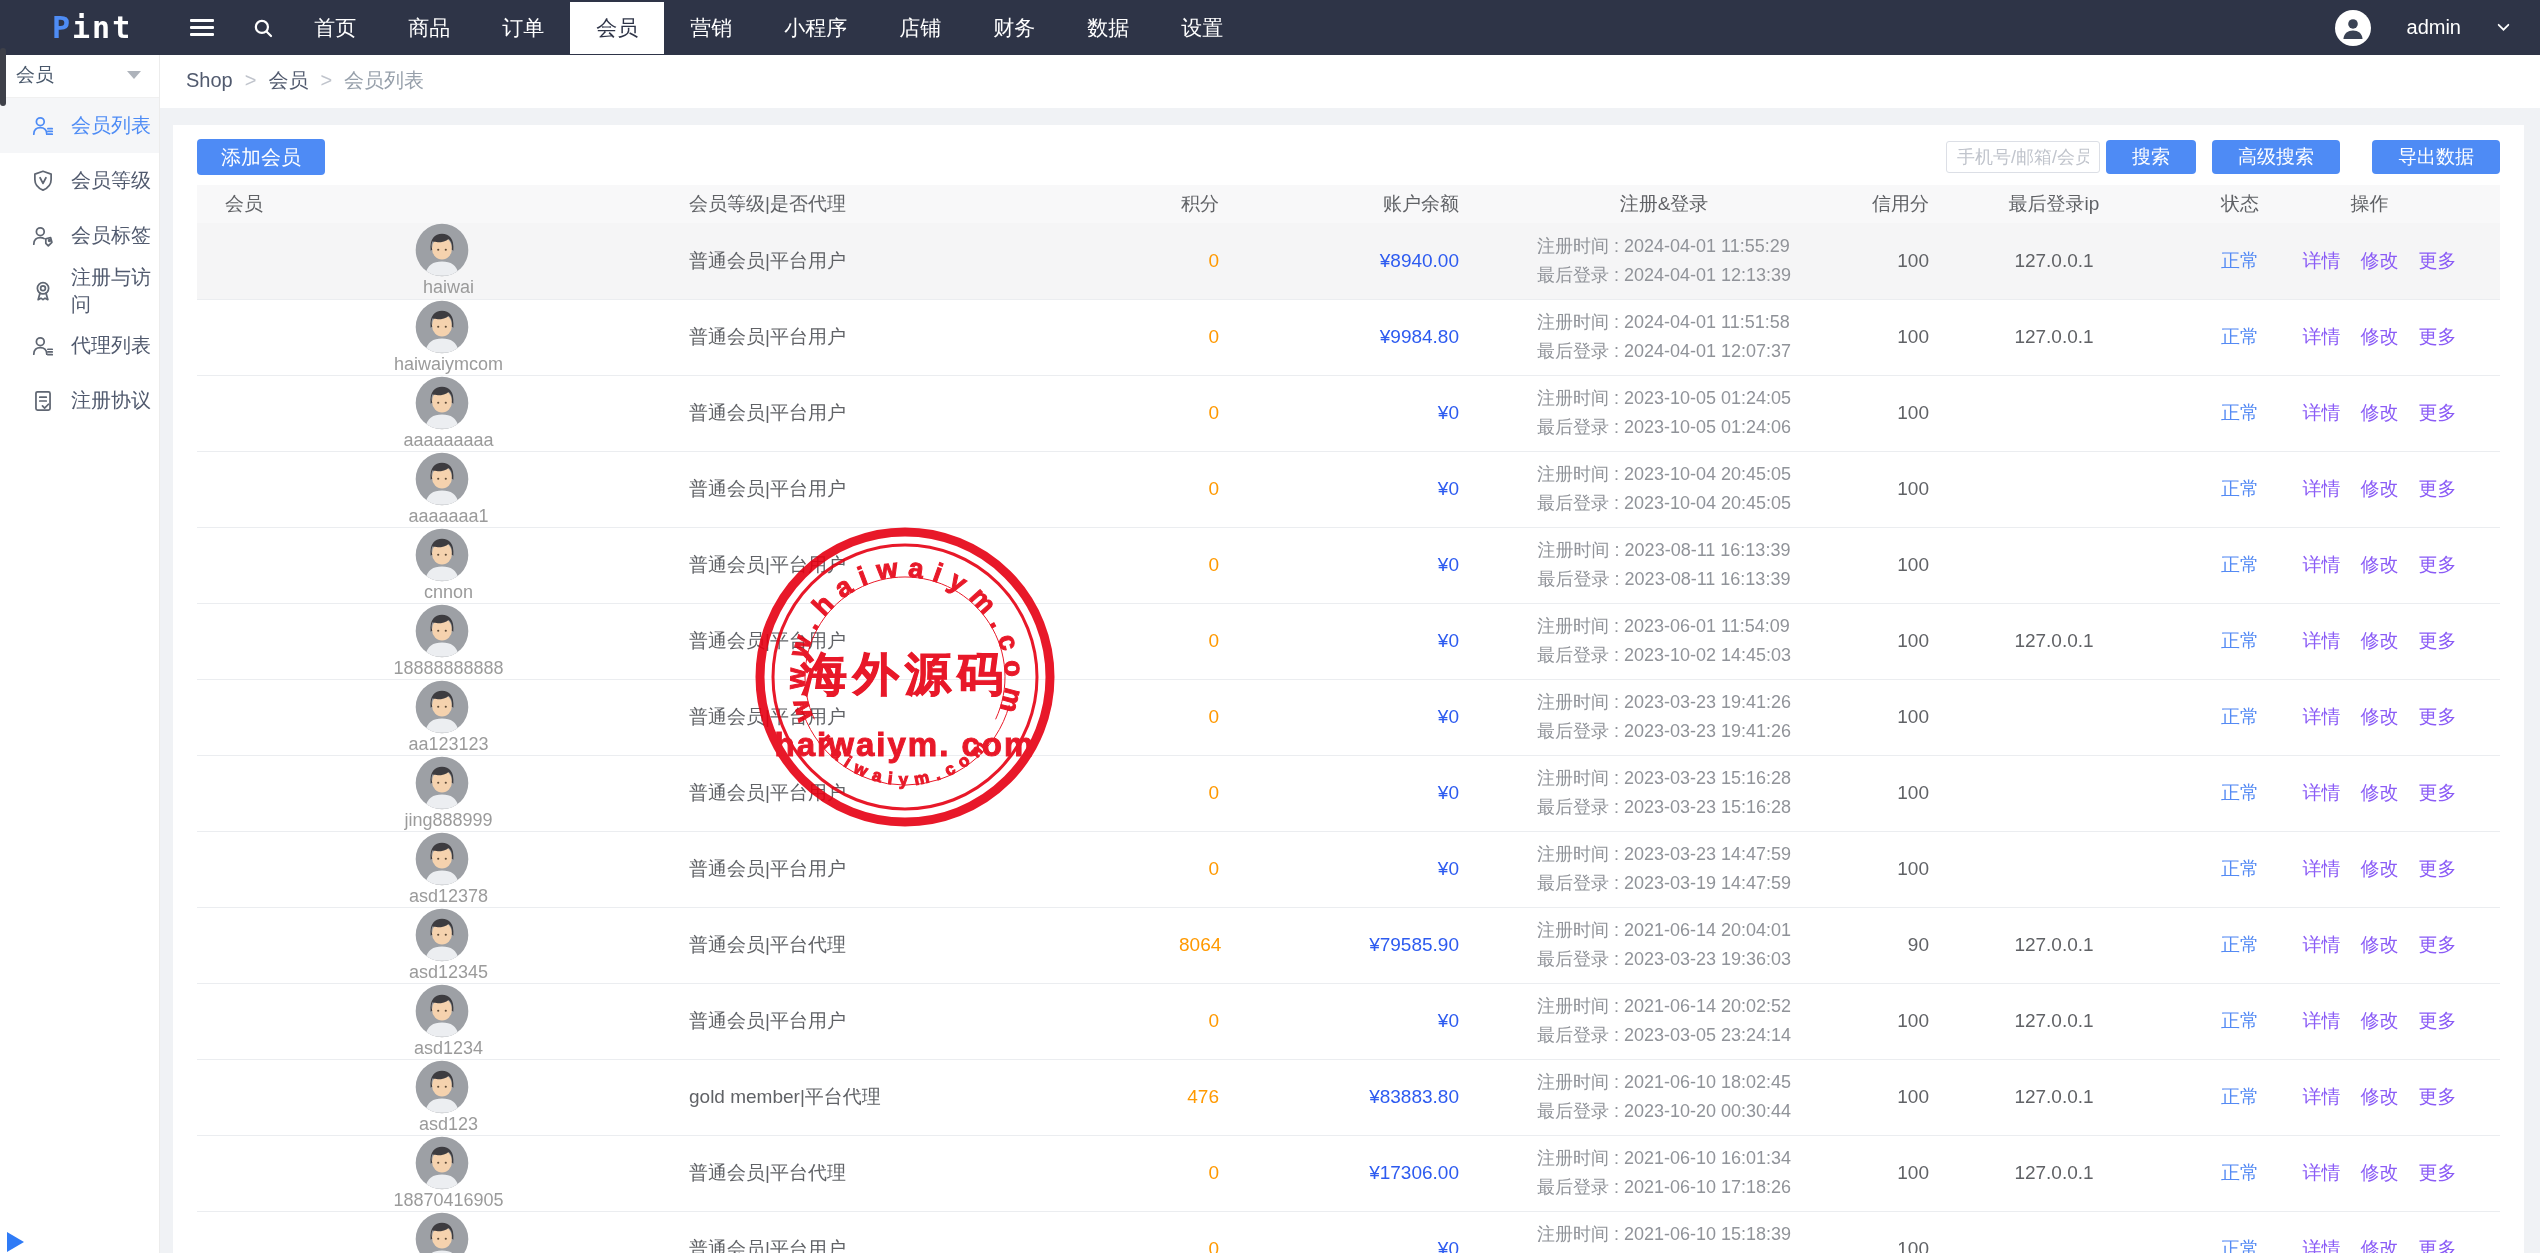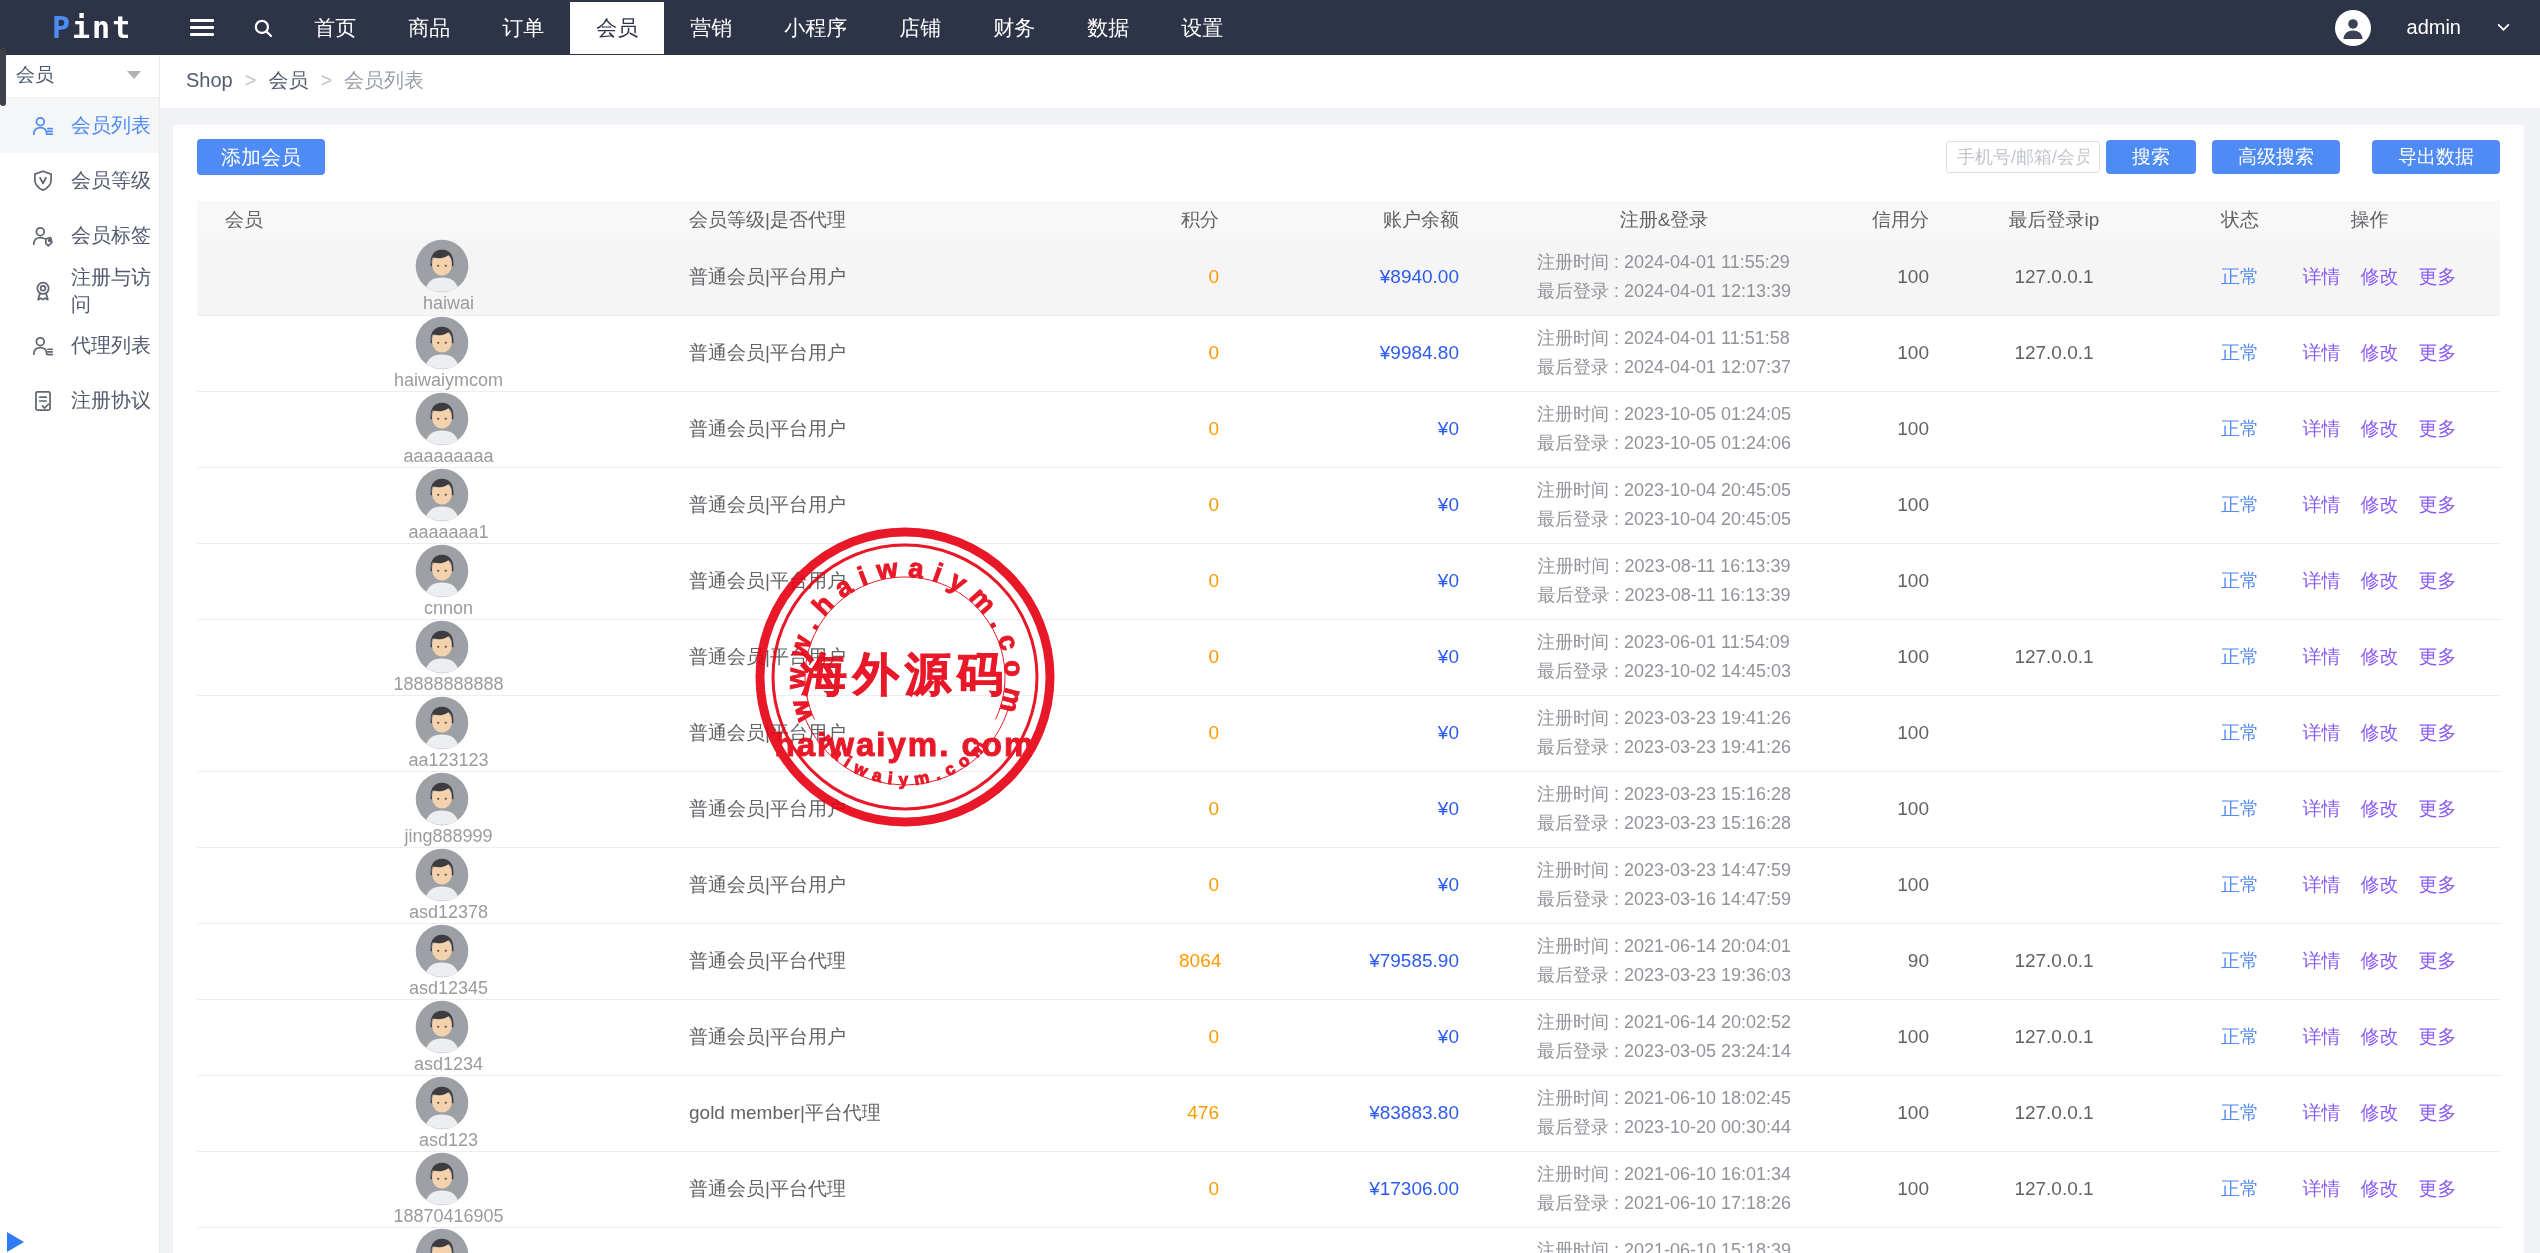--- a/index.html
+++ b/index.html
@@ -45,21 +45,21 @@
   .main { position: absolute; left: 160px; top: 52px; right: 0; bottom: 0; }
   .breadcrumb { height: 56px; background: #fff; display: flex; align-items: center;
     padding-left: 26px; font-size: 20px; }
   .crumb { color: #515a6e; cursor: pointer; }
   .crumb.last { color: #97a0ab; cursor: default; }
   .crumb-sep { color: #c0c4cc; margin: 0 12px; }
   .content { padding: 17px 16px 0 13px; height: calc(100% - 44px); }
   .card { background: #fff; height: 100%; padding: 14px 24px 0 24px; overflow: hidden; position: relative; }
 
   
-  .toolbar { display: flex; align-items: center; margin-bottom: 26px; }
+  .toolbar { display: flex; align-items: center; margin-bottom: 10px; }
   .btn { background: #4e8bf5; color: #fff; border: none; border-radius: 4px;
     font-size: 20px; height: 36px; padding: 0 24px; cursor: pointer;
     font-family: inherit; }
   .toolbar-right { margin-left: auto; display: flex; align-items: center; }
   .search-input { width: 154px; height: 32px; border: 1px solid #dcdfe6; border-radius: 3px;
     padding: 0 10px; font-size: 18px; color: #606266; font-family: inherit; }
   .search-input::placeholder { color: #c0c4cc; }
   .btn-sm { height: 34px; font-size: 19px; padding: 0 26px; }
   .m6 { margin-left: 6px; } .m16 { margin-left: 16px; } .m32 { margin-left: 32px; }
 
@@ -461,21 +461,21 @@
     <circle cx="17.2" cy="19.8" r="0.8" fill="#5d4a37"></circle>
     <circle cx="22.8" cy="19.8" r="0.8" fill="#5d4a37"></circle>
   </g>
                     </svg></span>
                   <span class="uname">asd12378</span>
                 </div>
               </td>
               <td class="td-level">普通会员|平台用户</td>
               <td class="td-points">0</td>
               <td class="td-balance">¥0</td>
-              <td class="td-reg"><div class="reg-block"><div>注册时间 : 2023-03-23 14:47:59</div><div>最后登录 : 2023-03-16 14:47:59</div></div></td>
+              <td class="td-reg"><div class="reg-block"><div>注册时间 : 2023-03-23 14:47:59</div><div>最后登录 : 2023-03-19 14:47:59</div></div></td>
               <td class="td-credit">100</td>
               <td class="td-ip"></td>
               <td class="td-status">正常</td>
               <td class="td-ops"><a class="op-link">详情</a><a class="op-link">修改</a><a class="op-link">更多</a></td>
             </tr>
             <tr>
               <td class="td-member">
                 <div class="member-cell">
                   <span class="avatar"><svg viewBox="0 0 40 40" width="54" height="54">
   <circle cx="20" cy="20" r="19.5" fill="#9da0a5"></circle>

